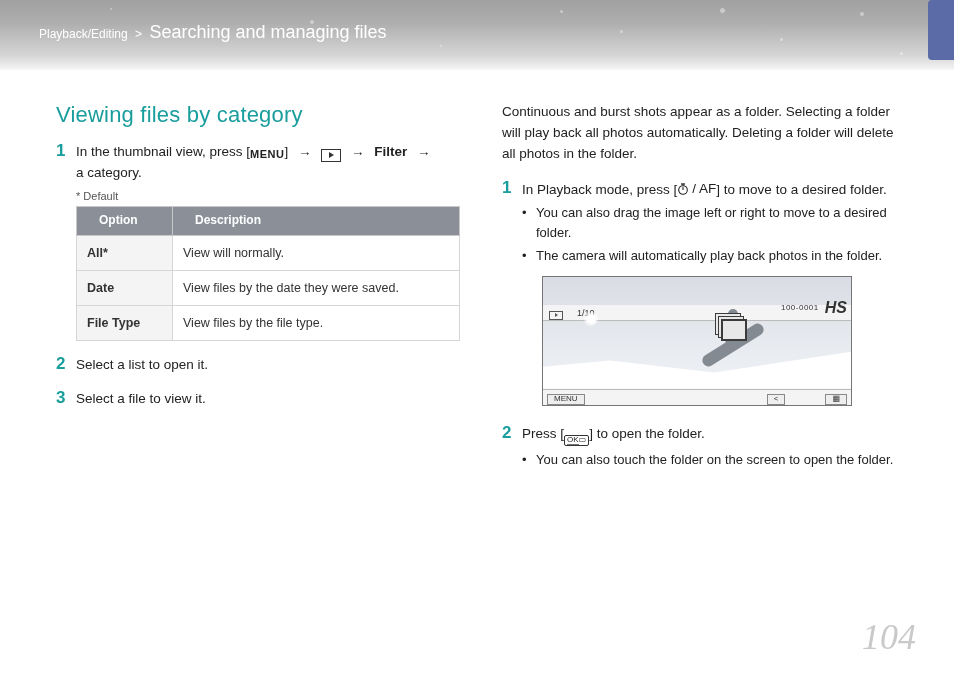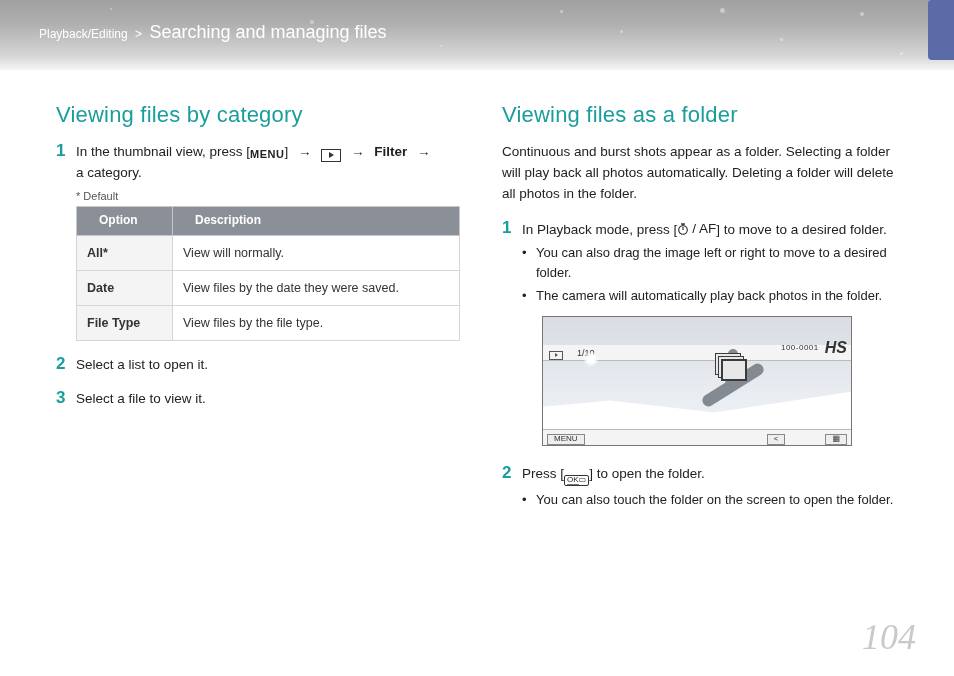--- a/index.html
+++ b/index.html
@@ -250,21 +250,20 @@
       <div class="stepbody">Select a list to open it.</div>
     </div>
 
     <div class="step">
       <div class="stepnum">3</div>
       <div class="stepbody">Select a file to view it.</div>
     </div>
   </div>
 
   <div class="col">
-    <h2 class="section">Viewing files as a folder</h2>
     <p class="para">Continuous and burst shots appear as a folder. Selecting a folder will play back all photos automatically. Deleting a folder will delete all photos in the folder.</p>
 
     <div class="step">
       <div class="stepnum">1</div>
       <div class="stepbody">
         <span>In Playback mode, press [</span><span class="timer-af">
           <svg width="12" height="14" viewBox="0 0 12 14">
               <circle cx="6" cy="8" r="4.3" fill="none" stroke="#222" stroke-width="1.1"></circle>
               <line x1="6" y1="8" x2="6" y2="5" stroke="#222" stroke-width="1.1"></line>
               <line x1="4" y1="2" x2="8" y2="2" stroke="#222" stroke-width="1.3"></line>

